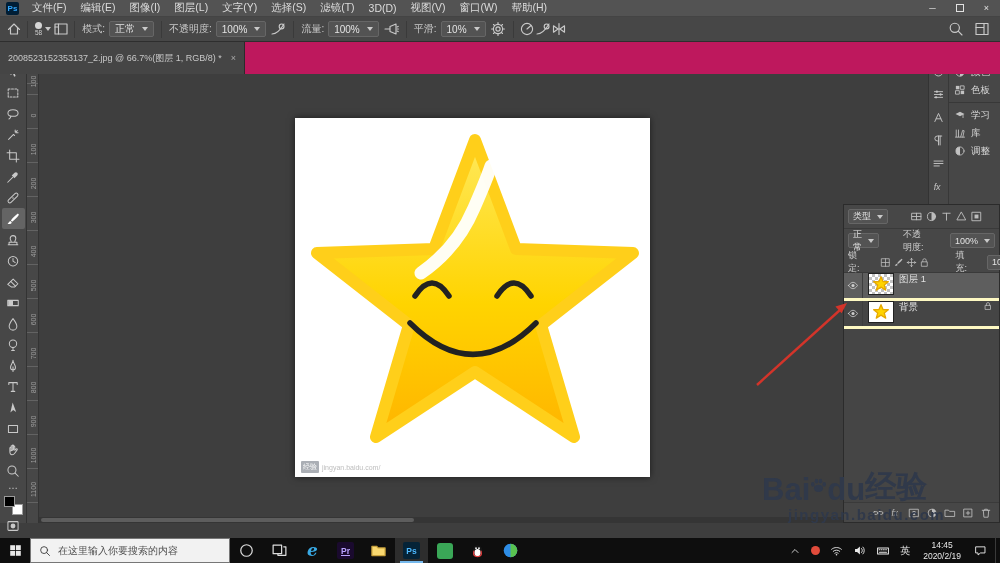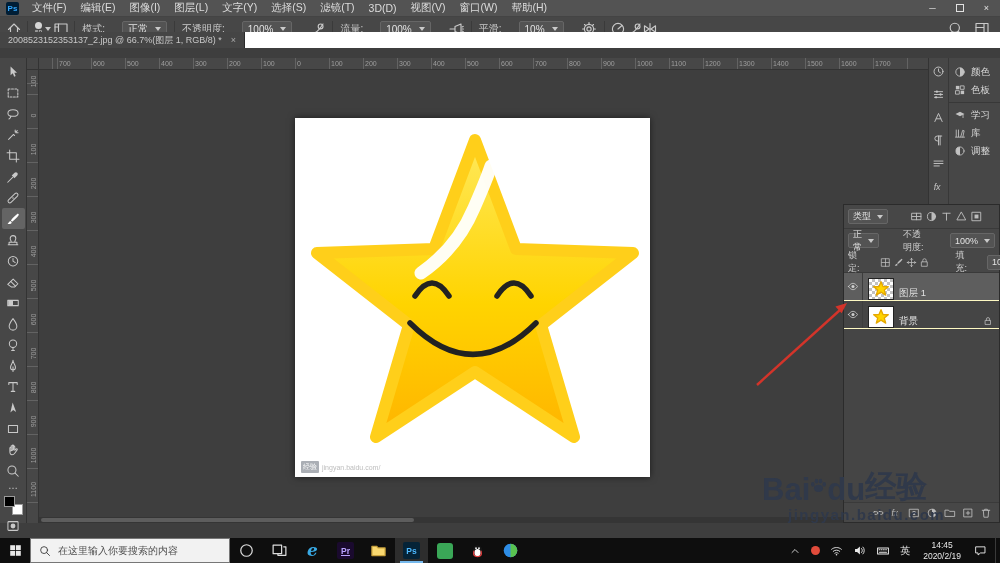--- a/index.html
+++ b/index.html
@@ -12,31 +12,31 @@
   .menubar{position:absolute;left:0;top:0;width:100%;height:17px;background:#535353;display:flex;align-items:center;color:#dcdcdc;font-size:10.5px;z-index:12;border-bottom:1px solid #444}
   .ps-badge{width:13px;height:13px;margin:0 6px 0 6px;background:#001e36;color:#31a8ff;font-size:8px;font-weight:bold;display:flex;align-items:center;justify-content:center;border-radius:2px}
   #menu{display:flex;height:100%;align-items:center}
   #menu span{padding:12px 7px;height:100%;display:flex;align-items:center}
   .wincontrols{margin-left:auto;display:flex;align-items:center;height:100%}
   .wincontrols .wc{width:27px;height:100%;display:flex;align-items:center;justify-content:center;font-size:9px;color:#e2e2e2}
   .wc .box{width:8px;height:8px;border:1px solid #e2e2e2}
   
   .optionsbar{position:absolute;top:17px;height:25px;width:100%;background:#474747;border-bottom:1px solid #2e2e2e;display:flex;align-items:center;color:#c9c9c9;font-size:10px;z-index:12;padding-left:6px}
   .ob-sep{width:1px;height:17px;background:#3a3a3a;margin:0 5px;flex:none}
-  .ob-group{display:flex;align-items:center;gap:17px;padding:0 2px;flex:none}
+  .ob-group{display:flex;align-items:center;gap:4px;padding:0 2px;flex:none}
   .ob-select{background:#535353;border:1px solid #666;border-radius:2px;height:16px;display:flex;align-items:center;padding:0 5px;gap:7px;color:#e3e3e3}
   .caret{width:0;height:0;border-left:3px solid transparent;border-right:3px solid transparent;border-top:4px solid #c9c9c9}
   .obicon{width:16px;height:16px;color:#c9c9c9}
   .brush-preset{display:flex;align-items:center;gap:3px}
   .bp-col{display:flex;flex-direction:column;align-items:center;line-height:1}
   .bp-dot{width:7px;height:7px;border-radius:50%;background:#d6d6d6}
   .bp-num{font-size:6.5px;color:#cfcfcf;margin-top:1px}
   .ob-right{margin-left:auto;display:flex;align-items:center;gap:10px;padding-right:10px}
   
-  .tabbar{position:absolute;top:32px;height:16px;width:100%;background:#ffffff;display:flex;z-index:12}
+  .tabbar{position:absolute;top:42px;height:32px;width:100%;background:#be185d;display:flex;z-index:12}
   .doctab{background:#454545;color:#c8c8c8;font-size:9px;display:flex;align-items:center;padding:0 8px;gap:9px;border-right:1px solid #2b2b2b}
   .doctab .close{color:#a8a8a8;font-size:9px}
   
   .toolbar{position:absolute;left:0;top:58px;width:27px;height:465px;background:#474747;border-right:1px solid #333;display:flex;flex-direction:column;align-items:center;padding-top:3px;z-index:8}
   .tool{width:23px;height:21px;flex:none;display:flex;align-items:center;justify-content:center;color:#c9c9c9;border-radius:2px}
   .tool svg{width:14px;height:14px}
   .tool.selected{background:#646464;color:#fff}
   .tool-more{color:#c9c9c9;font-size:10px;height:12px;line-height:10px}
   .swatches{position:relative;width:19px;height:19px;margin-top:5px;flex:none}
   .sw-fg{position:absolute;left:0;top:0;width:11px;height:11px;background:#000;border:1px solid #9a9a9a;z-index:2}
@@ -74,21 +74,21 @@
   .lp-row{display:flex;align-items:center;padding:0 4px;gap:20px;flex:none}
   .lp-filter{height:24px;border-bottom:1px solid #3a3a3a}
   .lp-select{background:#535353;border:1px solid #666;border-radius:2px;height:15px;display:flex;align-items:center;gap:6px;padding:0 4px;color:#e3e3e3}
   .lp-ficons{display:flex;gap:2px;margin-left:2px}
   .lp-ficons .ico{width:13px;height:13px;color:#bdbdbd}
   .lp-blend{height:23px}
   .lp-lock{height:21px;border-bottom:1px solid #3a3a3a}
   .lock-icons{display:flex;gap:2px}
   .lock-icons .ico{width:11px;height:11px;color:#bdbdbd}
   .lp-list{flex:1;background:#454545;overflow:hidden}
-  .layer-row{height:28px;display:flex;align-items:flex-end;border-bottom:1px solid #fef9c3}
+  .layer-row{height:28px;display:flex;align-items:flex-start;border-bottom:3px solid #fef9c3}
   .layer-row.selected{background:#5e5e5e}
   .eye-cell{width:19px;height:100%;flex:none;display:flex;align-items:center;justify-content:center;border-right:1px solid #3d3d3d;color:#cfcfcf}
   .eye-cell .ico{width:12px;height:11px}
   .thumb{width:26px;height:22px;margin:0 5px;flex:none;border:1px solid #222;background:#fff;display:flex;align-items:center;justify-content:center}
   .thumb.checker{background:conic-gradient(#c2c2c2 25%,#fff 0 50%,#c2c2c2 0 75%,#fff 0) 0 0/6px 6px}
   .thumb .ico{width:18px;height:18px}
   .layer-name{flex:1;font-size:9.5px;color:#e0e0e0}
   .layer-lock{padding-right:6px;color:#c5c5c5}
   .layer-lock .ico{width:10px;height:10px}
   .lp-bottom{height:20px;background:#474747;border-top:1px solid #3a3a3a;display:flex;align-items:center;justify-content:flex-end;gap:6px;padding:0 7px;color:#bdbdbd;flex:none}

